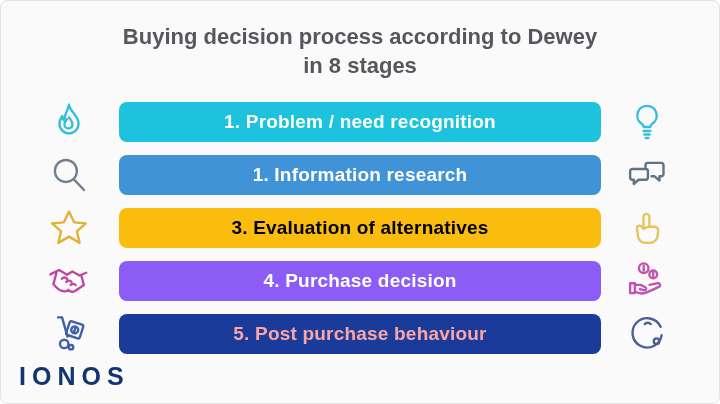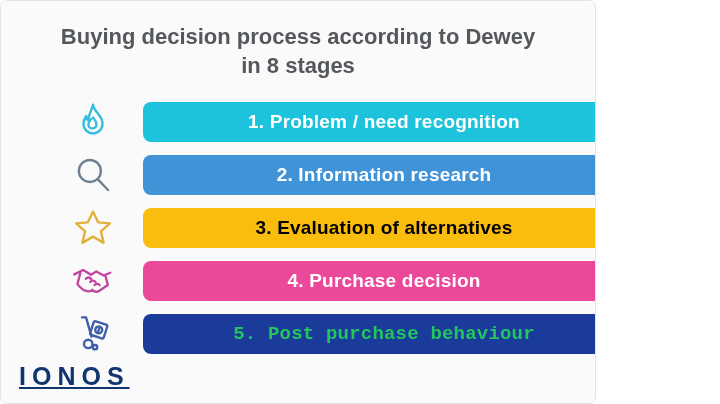--- a/index.html
+++ b/index.html
@@ -1,39 +1,38 @@
 <!DOCTYPE html>
 <html><head>
 <meta charset="utf-8">
 <style>
   html,body{margin:0;padding:0;background:#fff;}
   .canvas{
     position:relative;
-    width:596px;height:404px;
+    width:720px;height:404px;
     box-sizing:border-box;
     background:#fbfafb;
     border:1px solid #e4e4e4;
     border-radius:7px;
     overflow:hidden;
     font-family:"Liberation Sans", sans-serif;
   }
   .title{
     margin-top:22px;
     text-align:center;
     font-size:22px;
     font-weight:700;
     line-height:1.3;
     color:#54575c;
   }
   .rows{
     margin-top:20px;
     display:flex;
     flex-direction:column;
     gap:13px;
-    padding-left:24px;
   }
   .row{
     display:grid;
     grid-template-columns:118px 482px 120px;
     align-items:center;
     height:40px;
   }
   .icon-cell{
     display:flex;
     align-items:center;
@@ -55,21 +54,20 @@
     letter-spacing:.2px;
   }
   .logo{
     position:absolute;
     left:18px;
     bottom:12px;
     font-size:25px;
     font-weight:700;
     letter-spacing:6px;
     color:#12356f;
-    text-decoration:underline;
   }
   svg{fill:none;stroke:currentColor;stroke-width:1.3;stroke-linecap:round;stroke-linejoin:round;}
 </style>
 </head>
 <body>
 
 <div class="canvas" style="background-color: rgb(251, 250, 251);">
 
   <div class="title" style="color: rgb(84, 87, 92);">
     <div>Buying decision process according to Dewey</div>
@@ -94,21 +92,21 @@
       </div>
     </div>
 
     <div class="row">
       <div class="icon-cell left" style="color: rgb(110, 128, 146);">
         <svg viewBox="0 0 24 24">
           <circle cx="10.3" cy="9.8" r="6"></circle>
           <path d="M14.8 14.5l5.4 5.7"></path>
         </svg>
       </div>
-      <div class="bar" style="background-color: rgb(65, 147, 216); color: rgb(255, 255, 255);">2. Information research</div>
+      <div class="bar" style="background-color: rgb(65, 147, 216); color: rgb(255, 255, 255);">1. Information research</div>
       <div class="icon-cell right" style="color: rgb(95, 114, 134);">
         <svg viewBox="0 0 24 24">
           <path d="M11.2 8.4V6.6a1.2 1.2 0 0 1 1.2-1.2h7.4A1.2 1.2 0 0 1 21 6.6v4.9a1.2 1.2 0 0 1-1.2 1.2h-1v2.3l-2.7-2.3h-1.6"></path>
           <path d="M12.5 9.9v3.5a1.2 1.2 0 0 1-1.2 1.2H7.4L4.8 16.9v-2.3H4a1.2 1.2 0 0 1-1.2-1.2V9.9A1.2 1.2 0 0 1 4 8.7h7.3a1.2 1.2 0 0 1 1.2 1.2z"></path>
         </svg>
       </div>
     </div>
 
     <div class="row">
       <div class="icon-cell left" style="color: rgb(226, 177, 56);">
@@ -127,21 +125,21 @@
 
     <div class="row">
       <div class="icon-cell left" style="color: rgb(194, 72, 159);">
         <svg viewBox="0 0 24 24">
           <path d="M1.8 8.4L6.6 6l4.3 2.6 2.9-1.8 4 2.2 3.6-1.5"></path>
           <path d="M5.1 7.6l-1.6 6.1c2.2 2.9 5.2 4.6 8 3.6"></path>
           <path d="M18.7 8.9l1.4 5.3-4.6 3.1c-1.3.9-2.9.6-3.9-.5"></path>
           <path d="M8.1 10.8c.9-1 2.2-.9 2.9.1M10.5 12.5c.9-1 2.2-.9 2.9.1M12.9 14.2c.8-.9 2-.8 2.7 0"></path>
         </svg>
       </div>
-      <div class="bar" style="background-color: #ec4899; color: rgb(255, 255, 255);">4. Purchase decision</div>
+      <div class="bar" style="background-color: #8b5cf6; color: rgb(255, 255, 255);">4. Purchase decision</div>
       <div class="icon-cell right" style="color: rgb(195, 83, 176);">
         <svg viewBox="0 0 24 24">
           <circle cx="10.2" cy="5" r="2.6"></circle>
           <path d="M10.2 3.7v2.6"></path>
           <circle cx="15.4" cy="8.4" r="2.1"></circle>
           <path d="M15.4 7.4v2"></path>
           <path d="M2.8 13.2h2.6v5.4H2.8z"></path>
           <path d="M5.4 17.7c2.3 1.3 4.6 1.4 6.8.4l6.3-2.9c1.1-.5.6-2.2-.6-2l-4.5.9"></path>
           <path d="M5.4 14.1h3.1l2.6 1.3c.9.5.3 1.9-.7 1.6l-2.3-.6"></path>
         </svg>
@@ -154,21 +152,21 @@
           <path d="M6 2.9h2.2l3 10.5"></path>
           <circle cx="9.4" cy="17.4" r="2.3"></circle>
           <circle cx="13.1" cy="19.2" r="1.2"></circle>
           <g transform="rotate(18 15 9.8)">
             <rect x="11.2" y="5.8" width="7.8" height="7.8" rx="1"></rect>
             <circle cx="15.1" cy="9.7" r="1.9"></circle>
             <path d="M15.1 8.4v2.6"></path>
           </g>
         </svg>
       </div>
-      <div class="bar" style="background-color: rgb(26, 59, 153); color: #22c55e; font-family: Liberation Mono, monospace;">5. Post purchase behaviour</div>
+      <div class="bar" style="background-color: rgb(26, 59, 153); color: #fca5a5;">5. Post purchase behaviour</div>
       <div class="icon-cell right" style="color: rgb(74, 95, 146);">
         <svg viewBox="0 0 24 24">
           <path d="M19.4 8.1A8 8 0 1 0 20 12.6"></path>
           <path d="M10.8 6.6c.8-1 2.4-1 3.2 0"></path>
           <circle cx="17.2" cy="15.9" r="1.5"></circle>
         </svg>
       </div>
     </div>
 
   </div>

